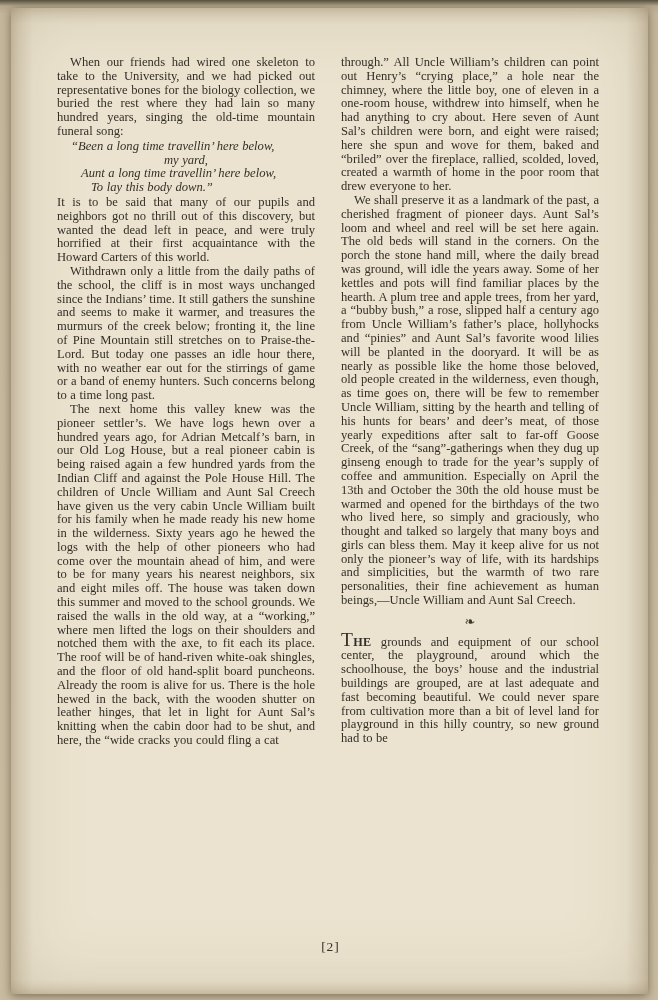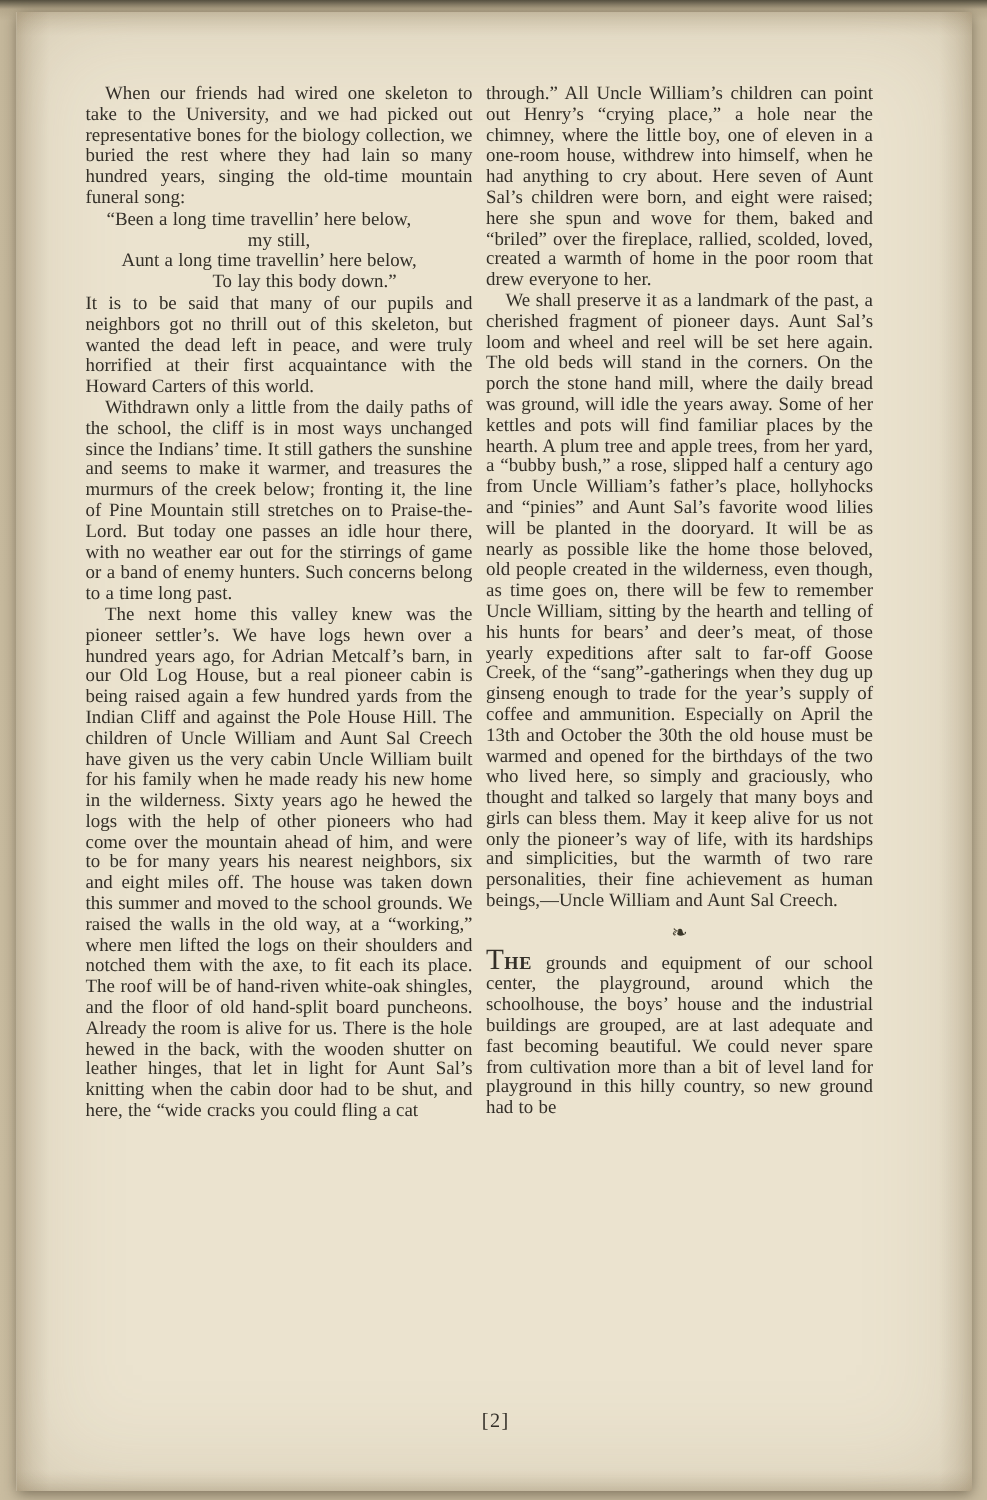--- a/index.html
+++ b/index.html
@@ -46,21 +46,21 @@
   }
   .content {
     position: absolute;
     left: 46px;
     right: 44px;
     top: 48px;
     bottom: 40px;
   }
   .columns {
     display: flex;
-    gap: 9px;
+    gap: 26px;
     height: 886px;
     overflow: hidden;
   }
   .column {
     width: 258px;
     flex: 0 0 258px;
     color: #332f28;
     font-size: 12.6px;
     line-height: 13.8px;
     text-align: justify;
@@ -69,27 +69,28 @@
   .column p {
     margin: 0;
     text-indent: 13px;
   }
   .column p.noindent {
     text-indent: 0;
   }
   .verse {
     margin: 1px 0 1px 0;
     text-align: left;
+    font-style: italic;
   }
   .verse .vline { display: block; }
   .verse .v1 { padding-left: 14px; }
   .verse .v2 { padding-left: 24px; }
   .verse .v3 { text-align: center; }
   .verse .v4 { padding-left: 24px; }
-  .verse .v5 { padding-left: 34px; text-align: center; }
+  .verse .v5 { padding-left: 34px; }
   .ornament {
     text-align: center;
     margin: 7px 0 7px 0;
     font-size: 13px;
     color: #393527;
     text-indent: 0 !important;
   }
   .lead-initial {
     font-size: 19.5px;
     line-height: 0;
@@ -117,25 +118,25 @@
 <div class="scan">
   <div class="page">
     <div class="content">
 
       <div class="columns">
 
         <div class="column">
           <p>When our friends had wired one skeleton to take to the University, and we had picked out representative bones for the biology collection, we buried the rest where they had lain so many hundred years, singing the old-time mountain funeral song:</p>
           <div class="verse">
             <span class="vline v1">“Been a long time travellin’ here below,</span>
-            <span class="vline v3">my still,</span>
+            <span class="vline v3">my yard,</span>
             <span class="vline v4">Aunt a long time travellin’ here below,</span>
             <span class="vline v5">To lay this body down.”</span>
           </div>
-          <p class="noindent">It is to be said that many of our pupils and neighbors got no thrill out of this skeleton, but wanted the dead left in peace, and were truly horrified at their first acquaintance with the Howard Carters of this world.</p>
+          <p class="noindent">It is to be said that many of our pupils and neighbors got no thrill out of this discovery, but wanted the dead left in peace, and were truly horrified at their first acquaintance with the Howard Carters of this world.</p>
           <p>Withdrawn only a little from the daily paths of the school, the cliff is in most ways unchanged since the Indians’ time. It still gathers the sunshine and seems to make it warmer, and treasures the murmurs of the creek below; fronting it, the line of Pine Mountain still stretches on to Praise-the-Lord. But today one passes an idle hour there, with no weather ear out for the stirrings of game or a band of enemy hunters. Such concerns belong to a time long past.</p>
           <p>The next home this valley knew was the pioneer settler’s. We have logs hewn over a hundred years ago, for Adrian Metcalf’s barn, in our Old Log House, but a real pioneer cabin is being raised again a few hundred yards from the Indian Cliff and against the Pole House Hill. The children of Uncle William and Aunt Sal Creech have given us the very cabin Uncle William built for his family when he made ready his new home in the wilderness. Sixty years ago he hewed the logs with the help of other pioneers who had come over the mountain ahead of him, and were to be for many years his nearest neighbors, six and eight miles off. The house was taken down this summer and moved to the school grounds. We raised the walls in the old way, at a “working,” where men lifted the logs on their shoulders and notched them with the axe, to fit each its place. The roof will be of hand-riven white-oak shingles, and the floor of old hand-split board puncheons. Already the room is alive for us. There is the hole hewed in the back, with the wooden shutter on leather hinges, that let in light for Aunt Sal’s knitting when the cabin door had to be shut, and here, the “wide cracks you could fling a cat</p>
         </div>
 
         <div class="column">
           <p class="noindent">through.” All Uncle William’s children can point out Henry’s “crying place,” a hole near the chimney, where the little boy, one of eleven in a one-room house, withdrew into himself, when he had anything to cry about. Here seven of Aunt Sal’s children were born, and eight were raised; here she spun and wove for them, baked and “briled” over the fireplace, rallied, scolded, loved, created a warmth of home in the poor room that drew everyone to her.</p>
           <p>We shall preserve it as a landmark of the past, a cherished fragment of pioneer days. Aunt Sal’s loom and wheel and reel will be set here again. The old beds will stand in the corners. On the porch the stone hand mill, where the daily bread was ground, will idle the years away. Some of her kettles and pots will find familiar places by the hearth. A plum tree and apple trees, from her yard, a “bubby bush,” a rose, slipped half a century ago from Uncle William’s father’s place, hollyhocks and “pinies” and Aunt Sal’s favorite wood lilies will be planted in the dooryard. It will be as nearly as possible like the home those beloved, old people created in the wilderness, even though, as time goes on, there will be few to remember Uncle William, sitting by the hearth and telling of his hunts for bears’ and deer’s meat, of those yearly expeditions after salt to far-off Goose Creek, of the “sang”-gatherings when they dug up ginseng enough to trade for the year’s supply of coffee and ammunition. Especially on April the 13th and October the 30th the old house must be warmed and opened for the birthdays of the two who lived here, so simply and graciously, who thought and talked so largely that many boys and girls can bless them. May it keep alive for us not only the pioneer’s way of life, with its hardships and simplicities, but the warmth of two rare personalities, their fine achievement as human beings,—Uncle William and Aunt Sal Creech.</p>
           <div class="ornament">❧</div>
           <p class="noindent"><span class="lead-initial">T</span><span class="lead-caps">HE</span><span> grounds and equipment of our school center, the playground, around which the schoolhouse, the boys’ house and the industrial buildings are grouped, are at last adequate and fast becoming beautiful. We could never spare from cultivation more than a bit of level land for playground in this hilly country, so new ground had to be</span></p>
         </div>

